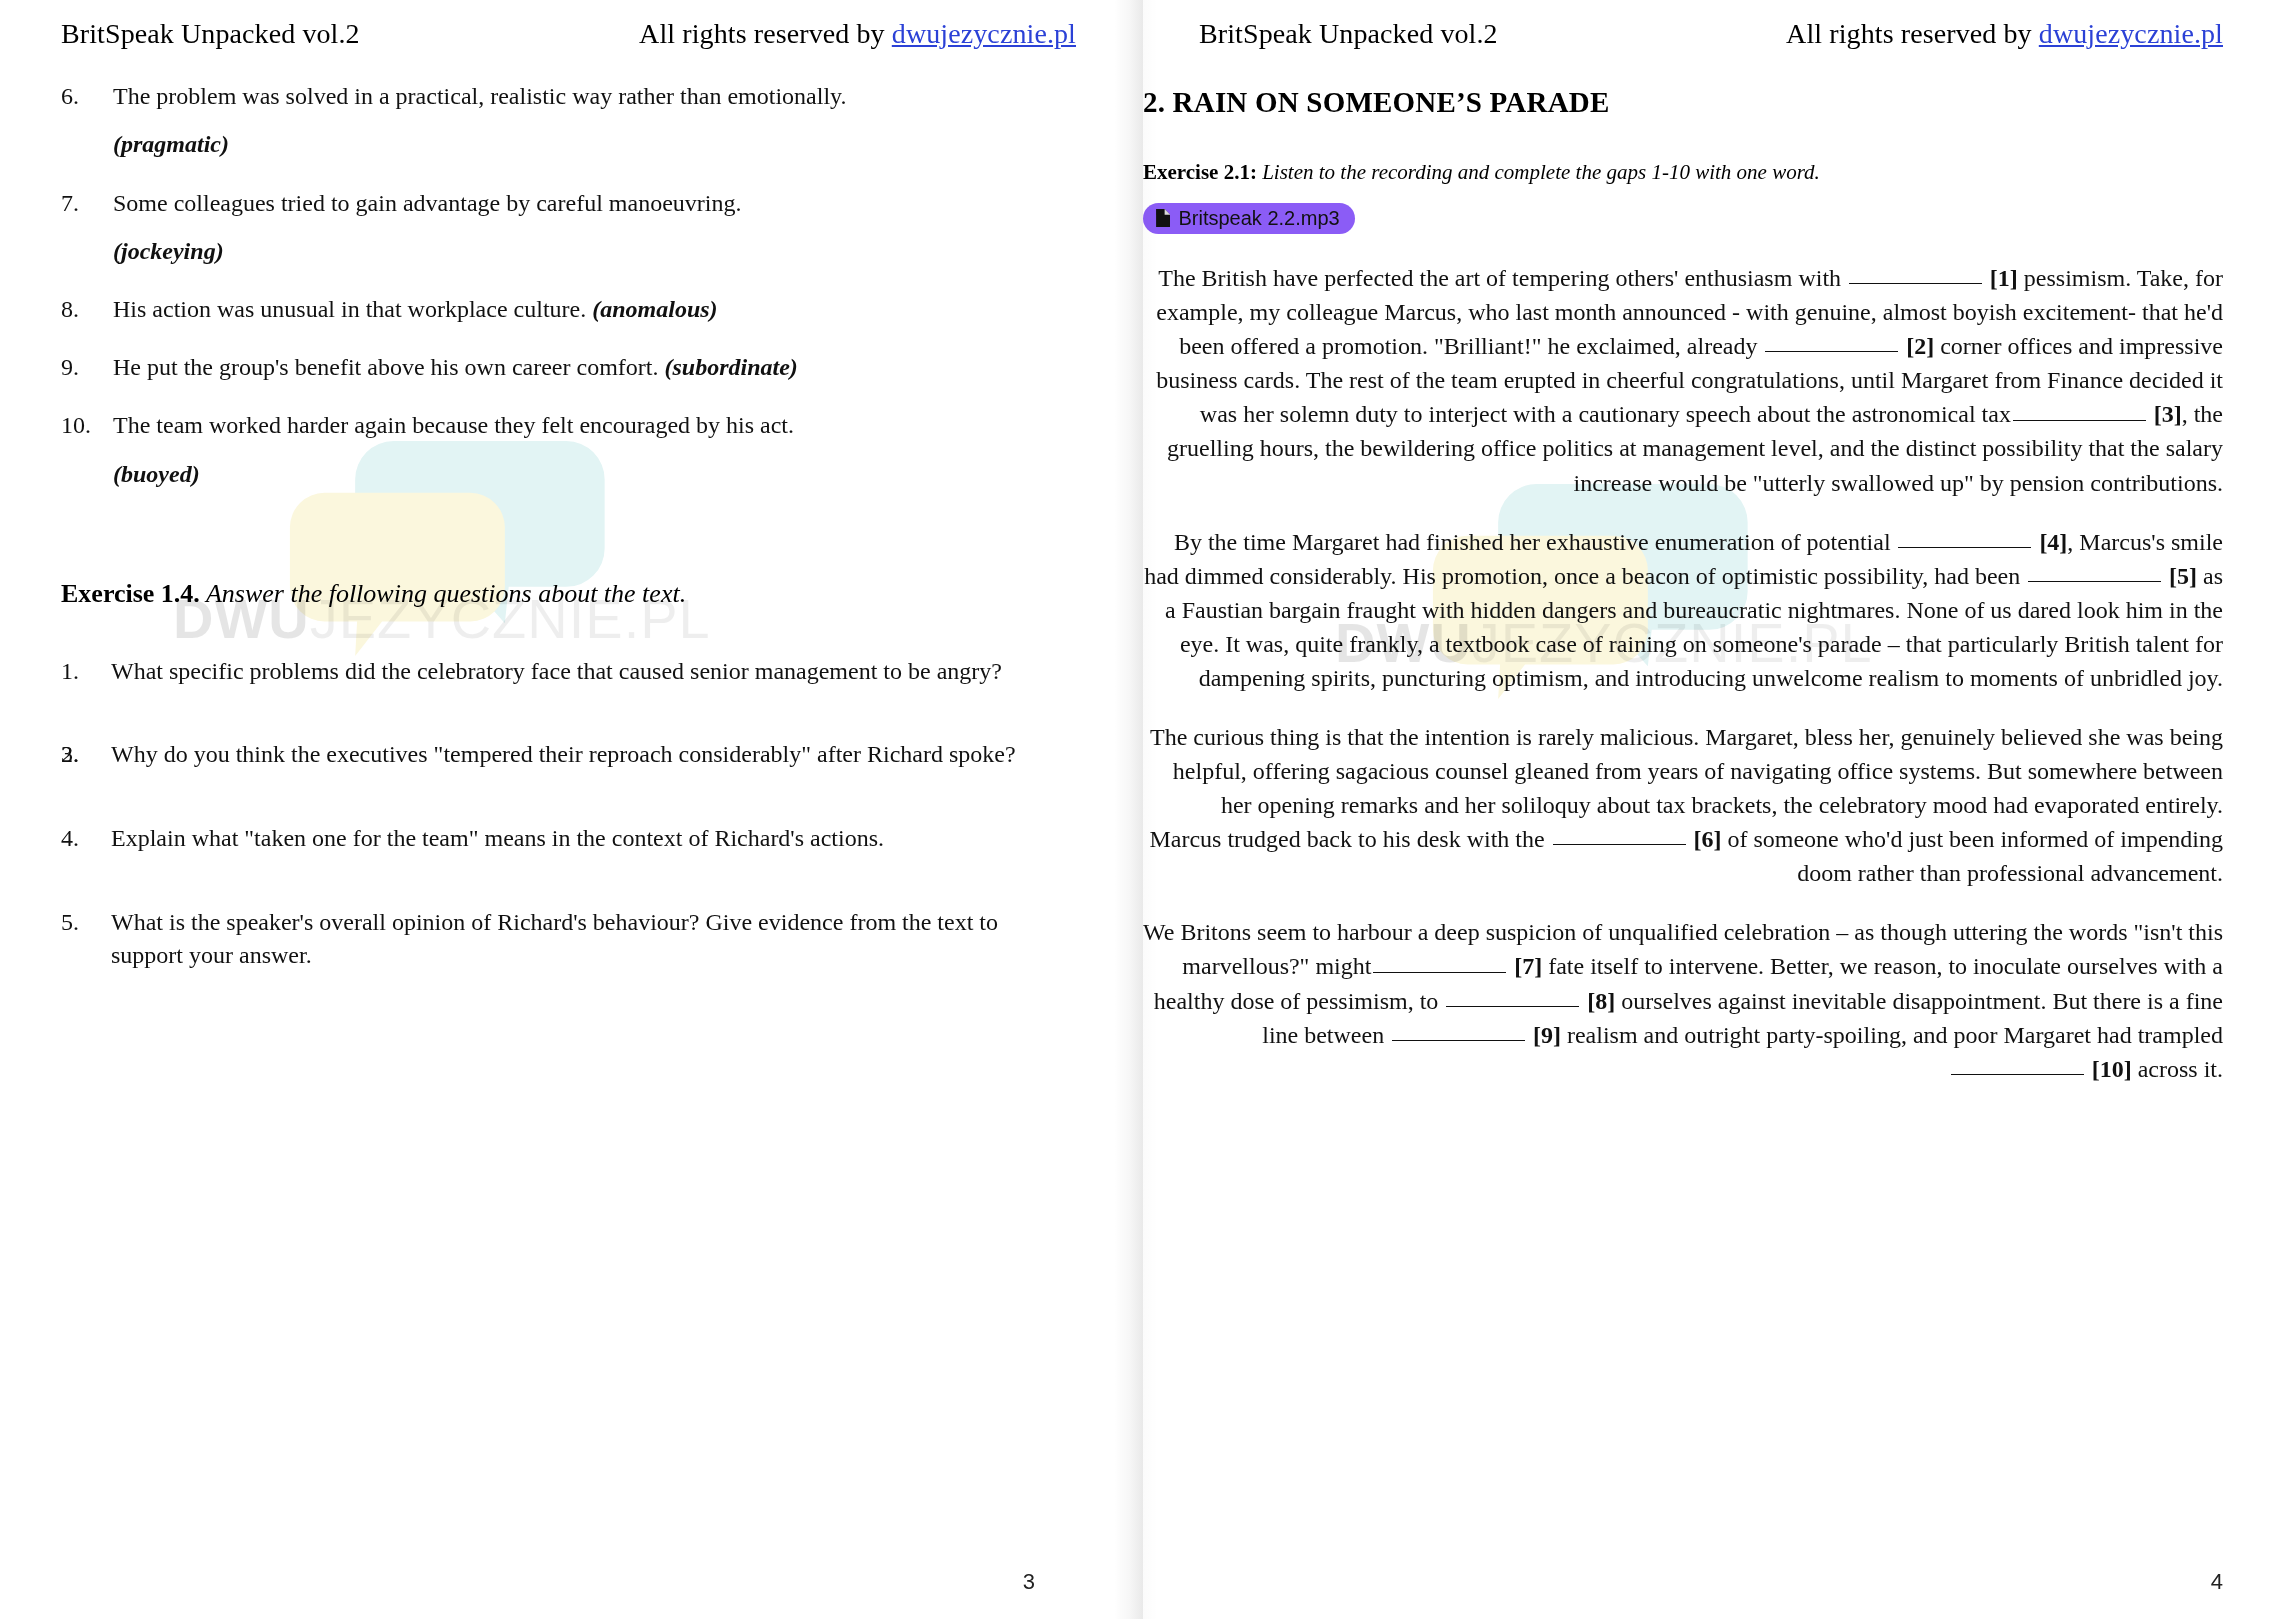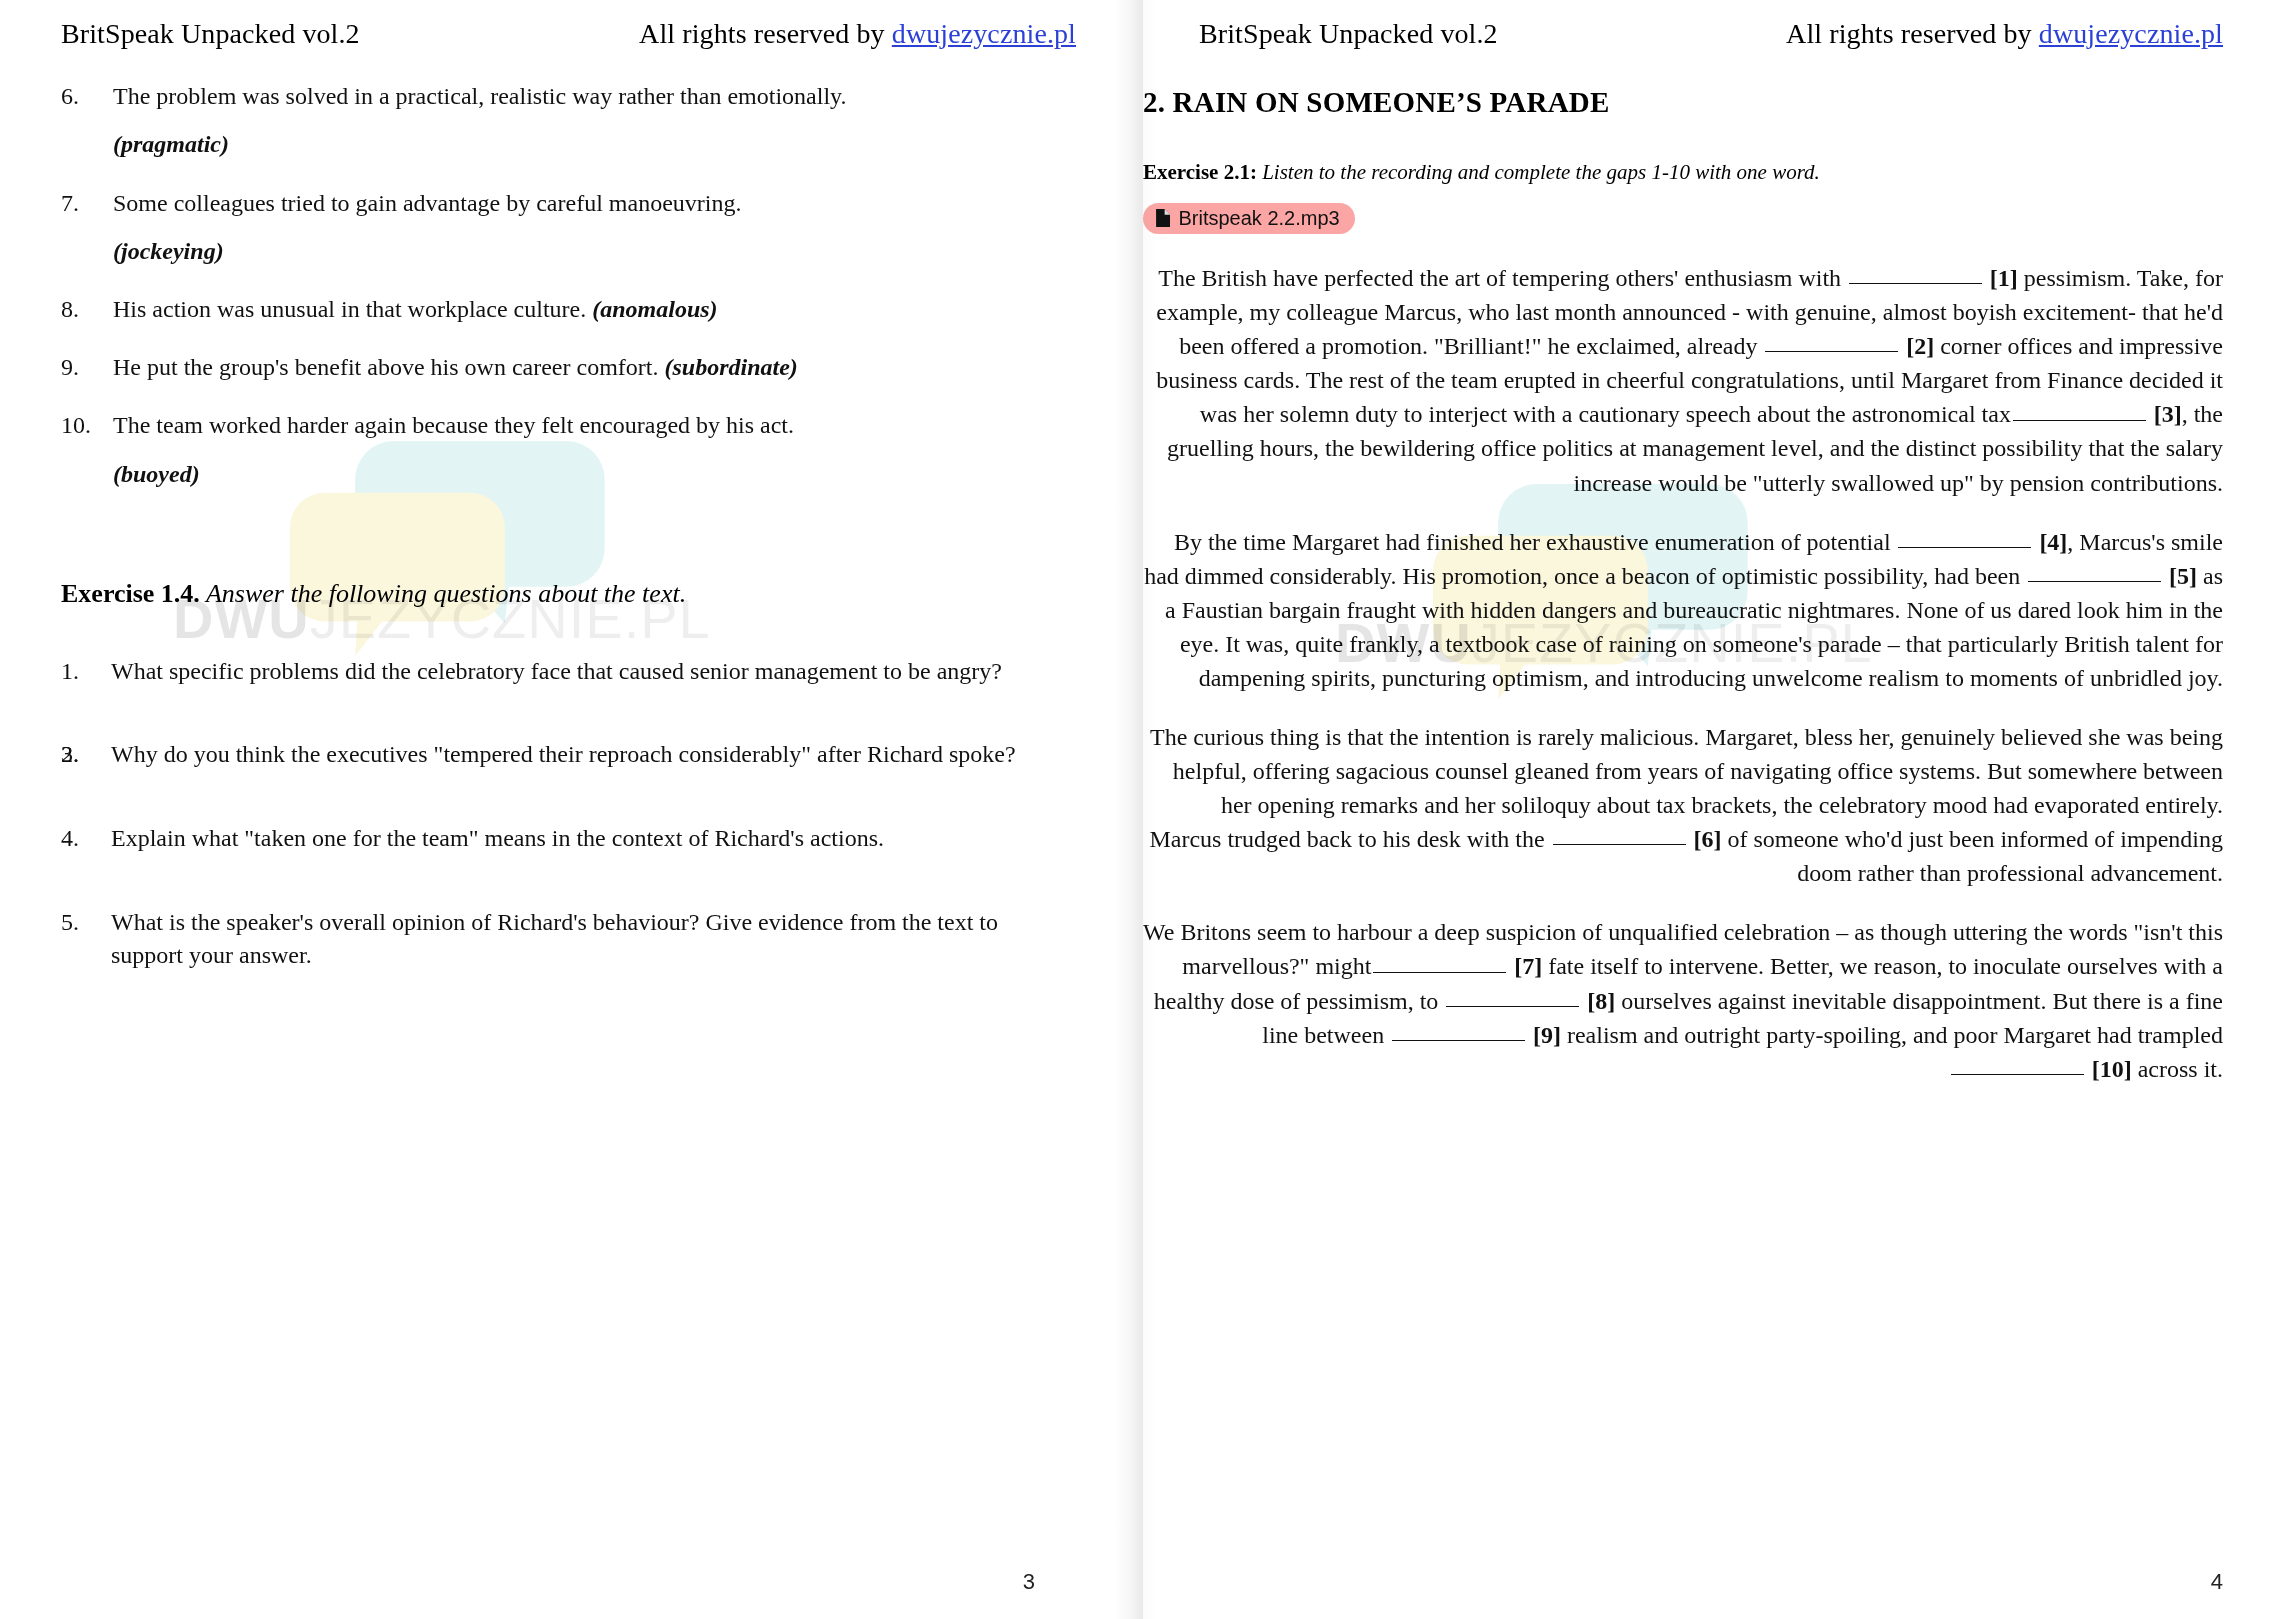--- a/index.html
+++ b/index.html
@@ -155,21 +155,21 @@
     margin: 0 0 17.3px 0;
     line-height: 1.3;
   }
   .ex-line .ex-label { font-weight: bold; }
   .ex-line .ex-desc  { font-style: italic; }
 
   .audio-badge {
     display: inline-flex;
     align-items: center;
     gap: 8.6px;
-    background: #fca5a5;
+    background: #8b5cf6;
     border-radius: 15.4px;
     padding: 4.8px 15.4px 5.8px 12.5px;
     font-family: "Liberation Sans", "DejaVu Sans", sans-serif;
     font-size: 20px;
     color: #111;
     line-height: 1;
     margin-bottom: 27px;
   }
   .doc-icon { display: inline-block; width: 14.4px; height: 18px; }
 

